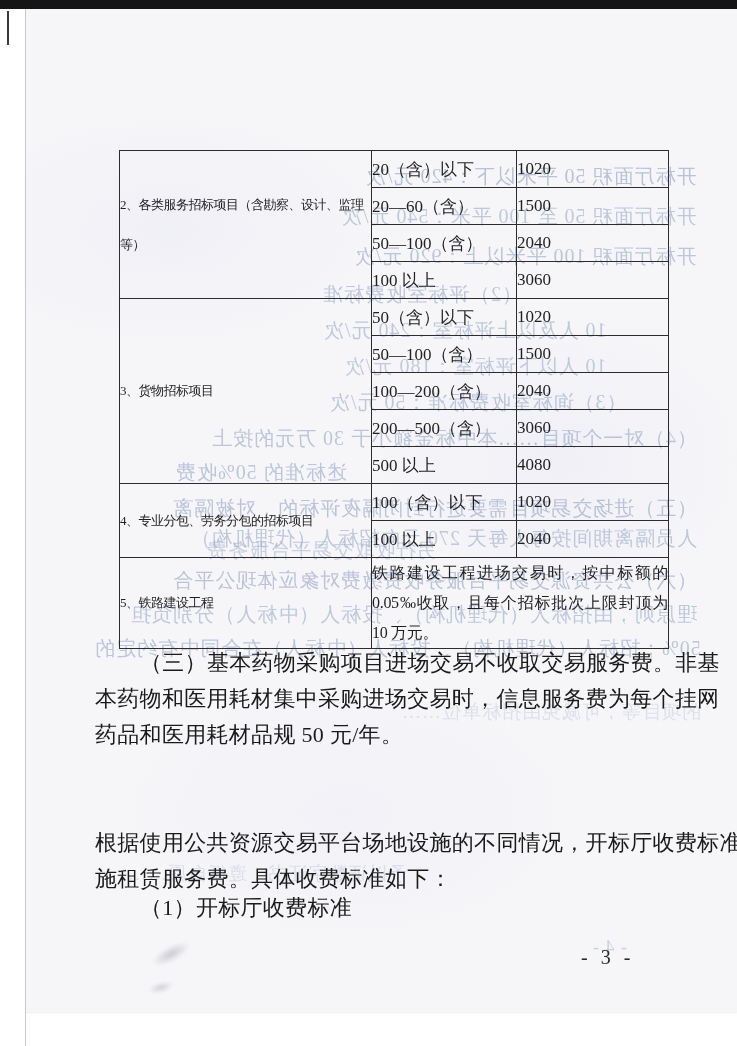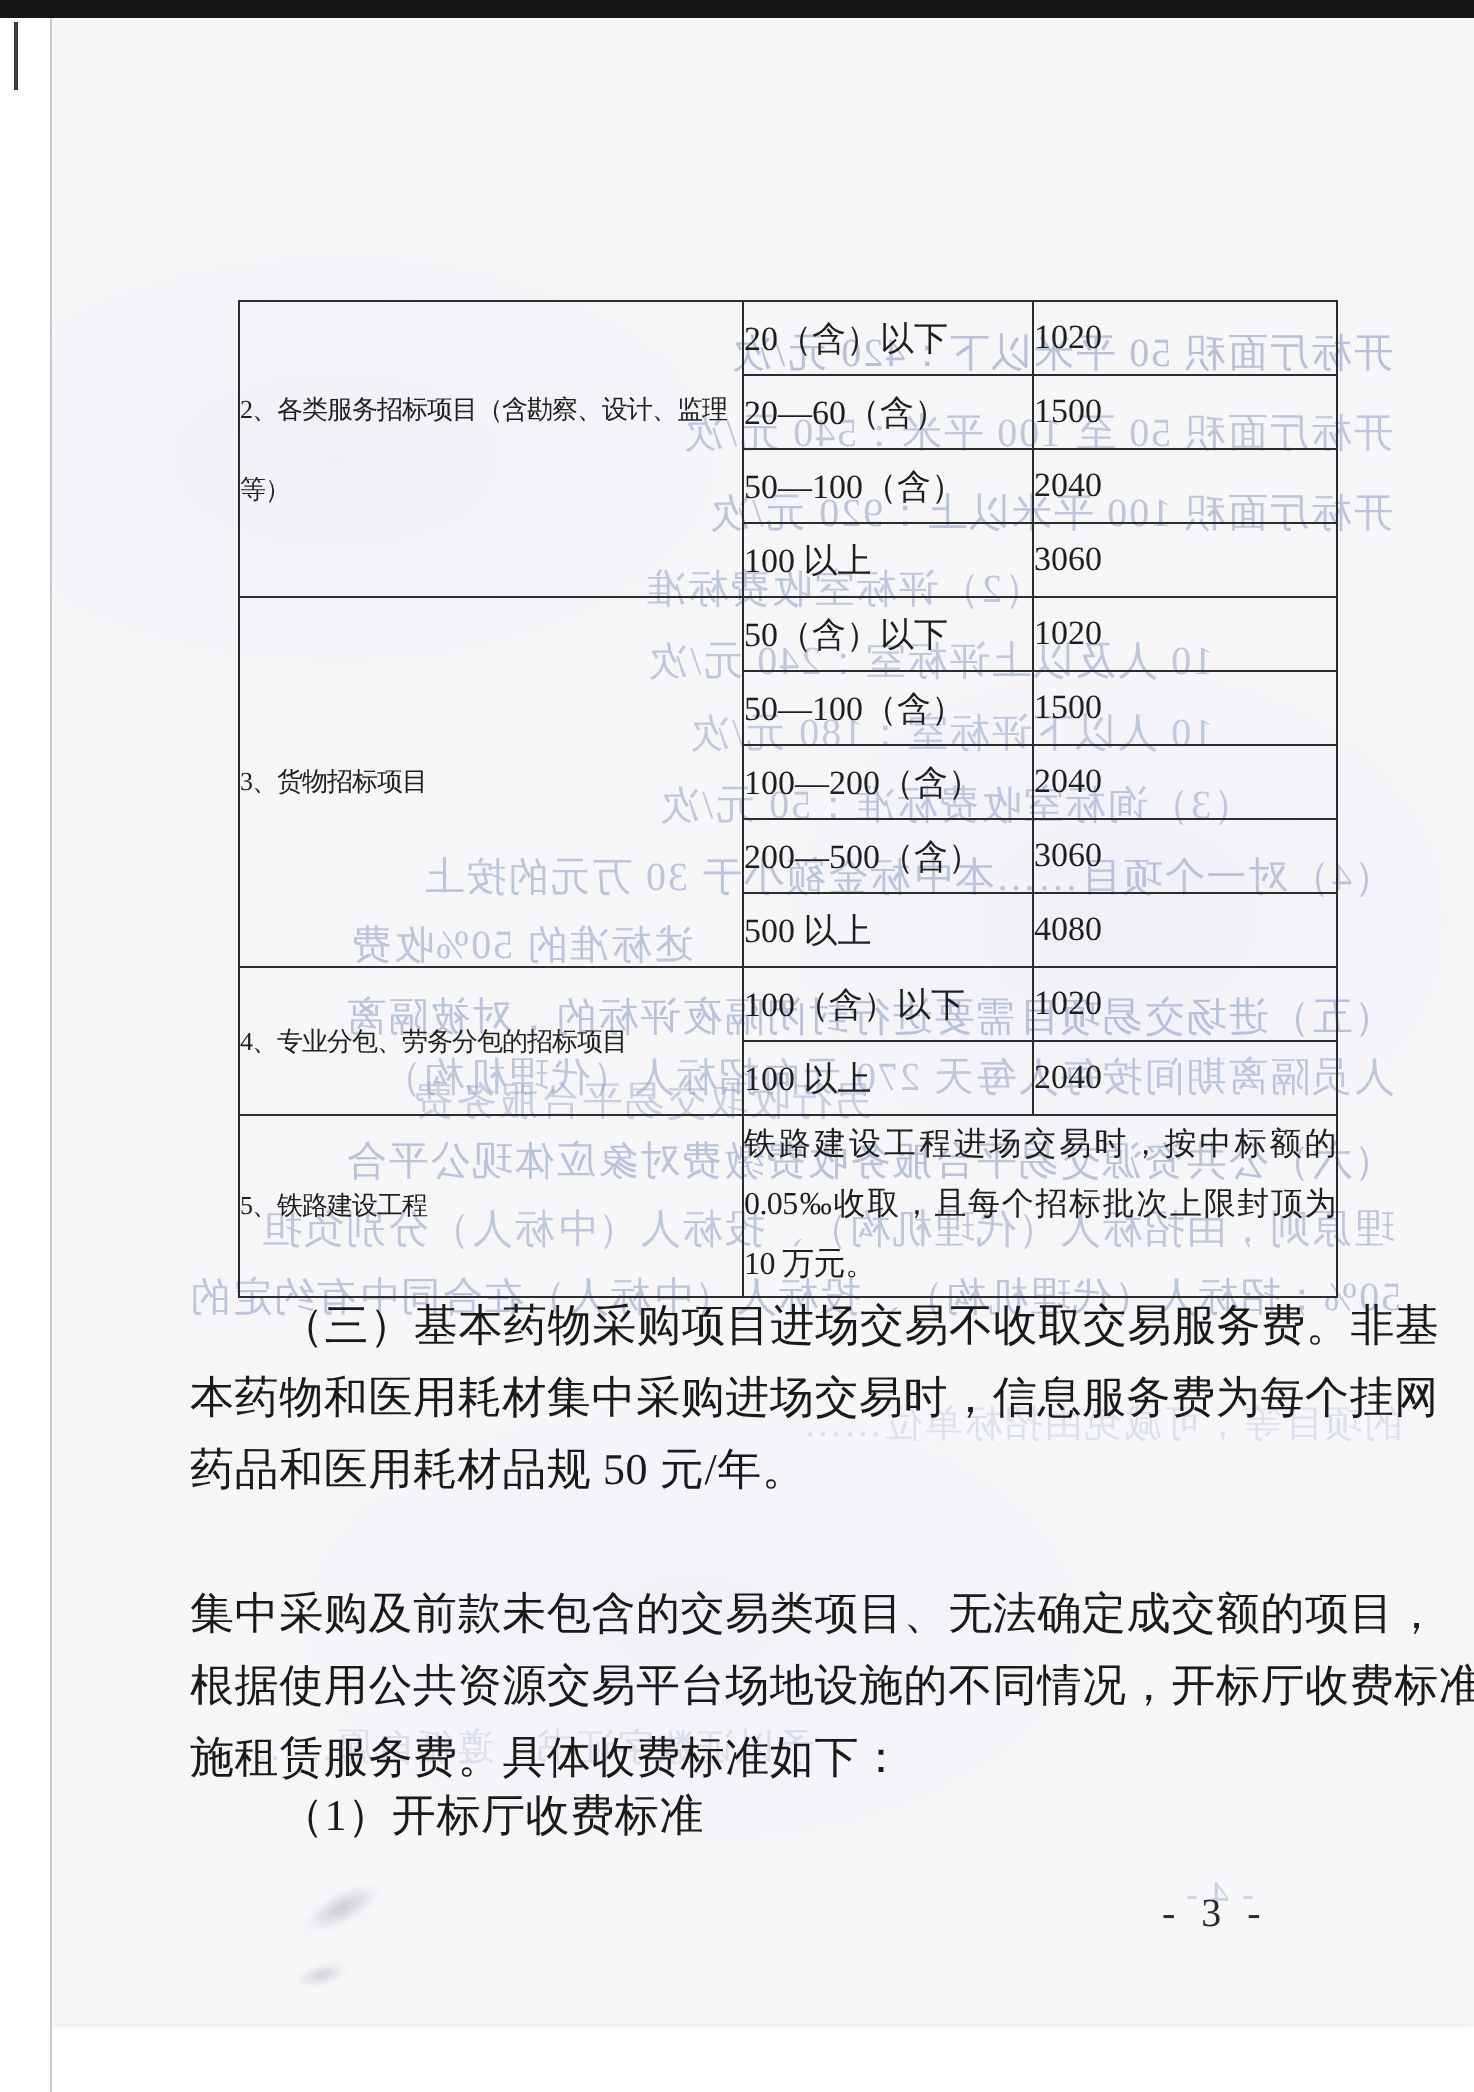--- a/index.html
+++ b/index.html
@@ -140,21 +140,20 @@
     <tr class="tall">
       <td class="name">5、铁路建设工程</td>
       <td class="note" colspan="2">铁路建设工程进场交易时，按中标额的 0.05‰收取，且每个招标批次上限封顶为 10 万元。</td>
     </tr>
   </tbody>
     </table>
 
   <div class="bline indent" style="top:648px">（三）基本药物采购项目进场交易不收取交易服务费。非基</div>
   <div class="bline" style="top:684px">本药物和医用耗材集中采购进场交易时，信息服务费为每个挂网</div>
   <div class="bline" style="top:720px">药品和医用耗材品规 50 元/年。</div>
-  <div class="bline" style="top:792px">集中采购及前款未包含的交易类项目、无法确定成交额的项目，</div>
   <div class="bline" style="top:828px">根据使用公共资源交易平台场地设施的不同情况，开标厅收费标准</div>
   <div class="bline" style="top:864px">施租赁服务费。具体收费标准如下：</div>
   <div class="bline indent" style="top:893px">（1）开标厅收费标准</div>
 
   <div class="pagenum">- 3 -</div>
 
   <div class="smudge a"></div>
   <div class="smudge b"></div>
   <div class="top-bar"></div>
   <div class="edge-line"></div>

